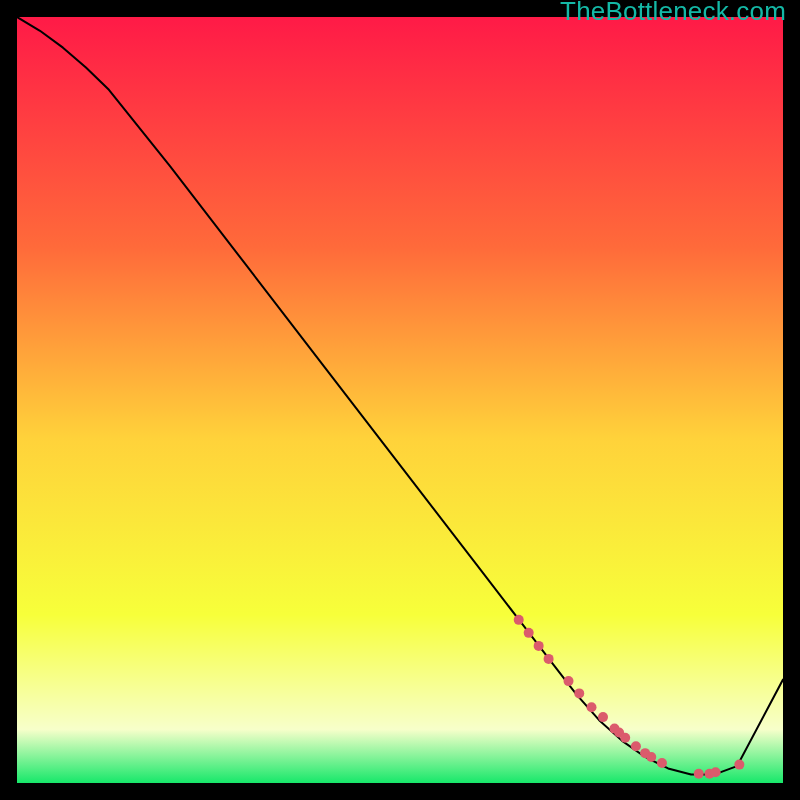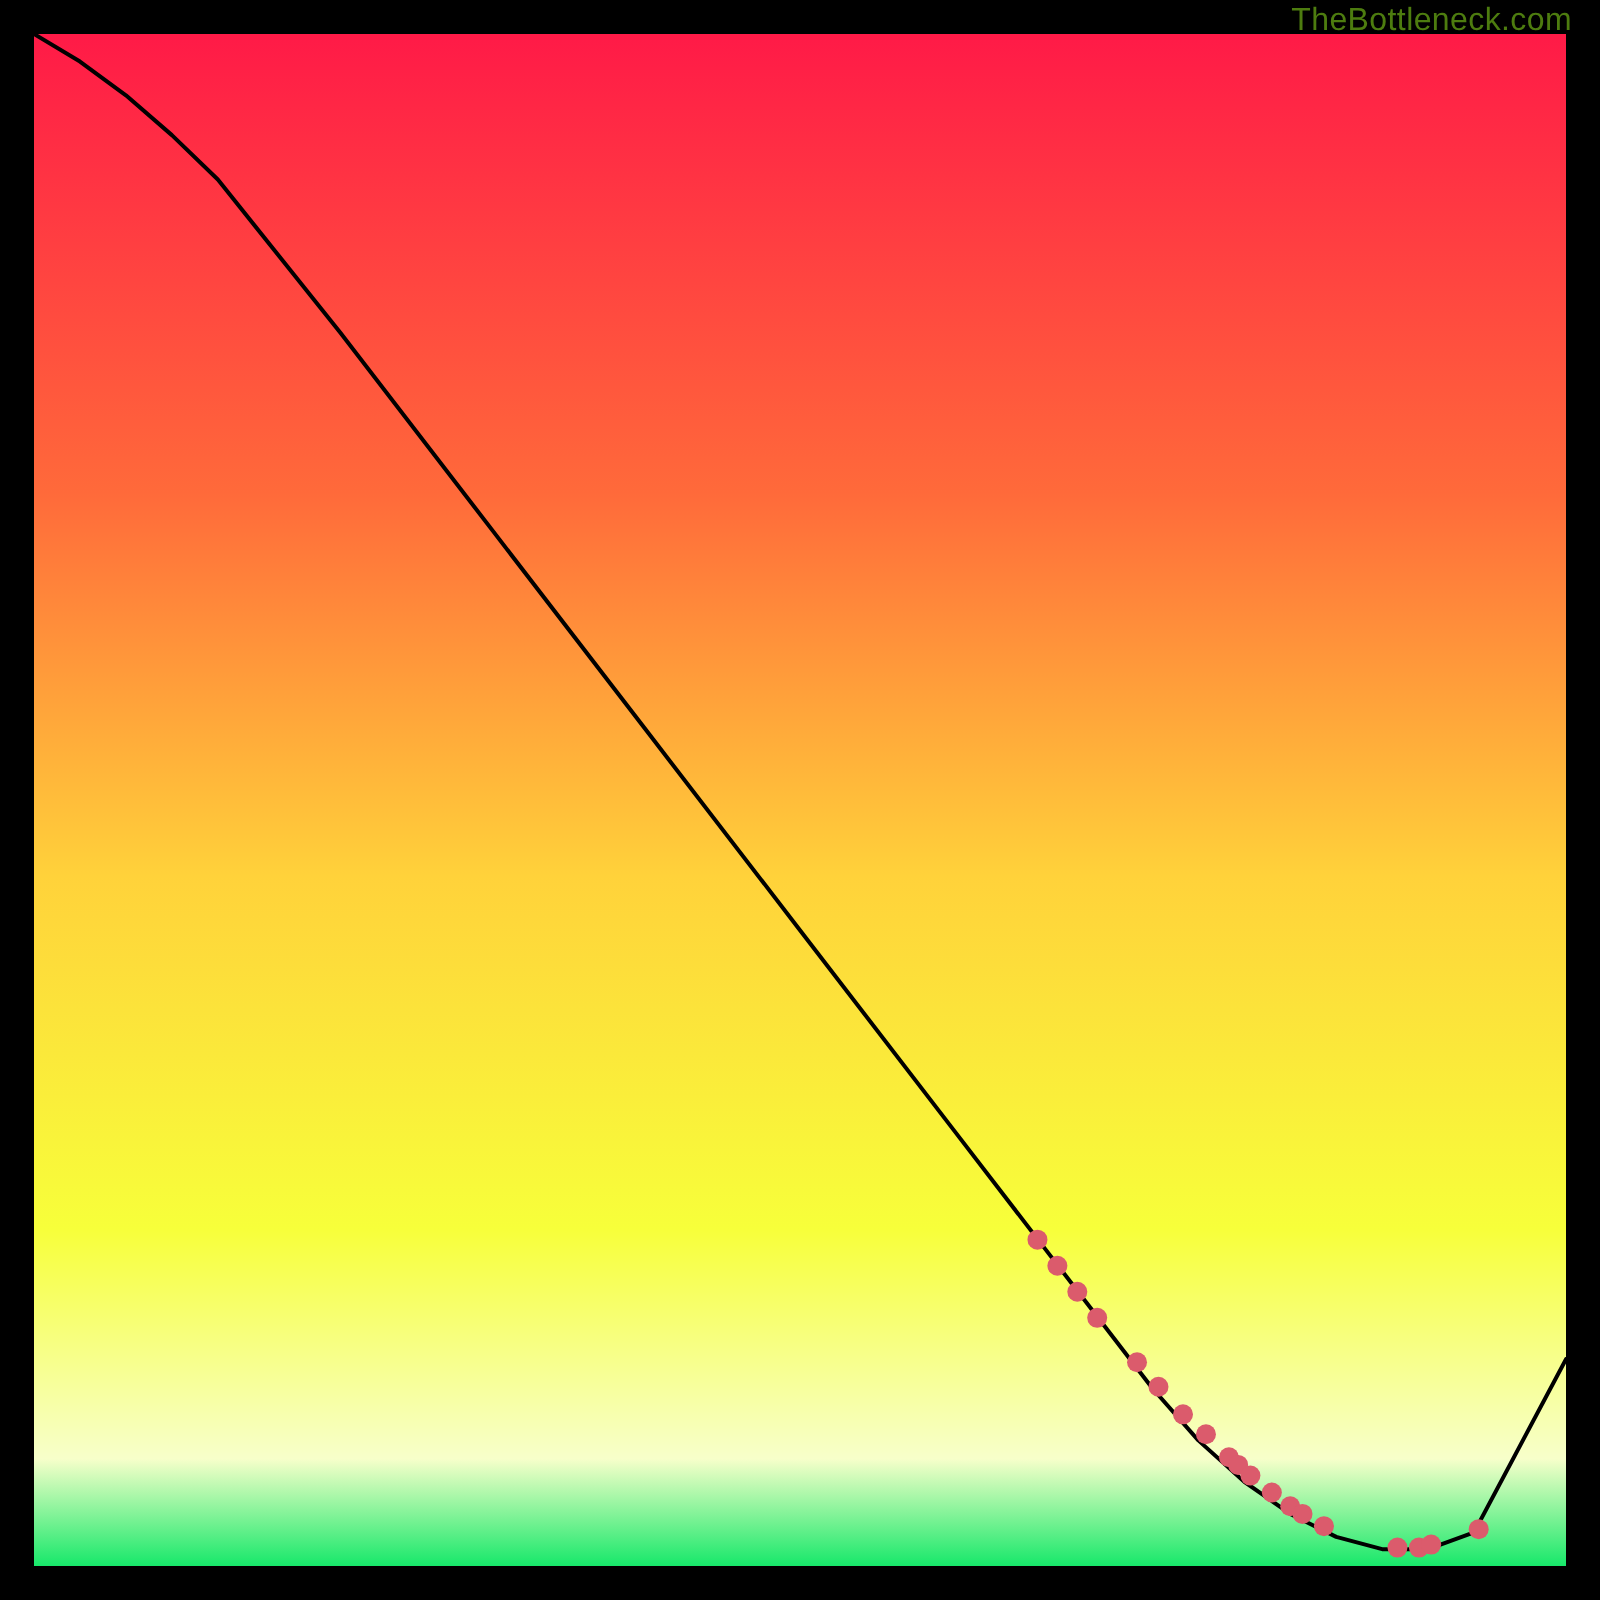--- a/index.html
+++ b/index.html
@@ -25,22 +25,22 @@
   }
   .plot svg {
     display: block;
     width: 766px;
     height: 766px;
   }
   .watermark {
     position: absolute;
     top: 0;
     right: 14px;
-    color: #4d7c0f;
-    font-size: 16px;
+    color: #14b8a6;
+    font-size: 26px;
     font-weight: 500;
     letter-spacing: 0.2px;
     line-height: 22px;
     user-select: none;
   }
 </style>
 </head>
 <body>
 
 <div class="stage">

